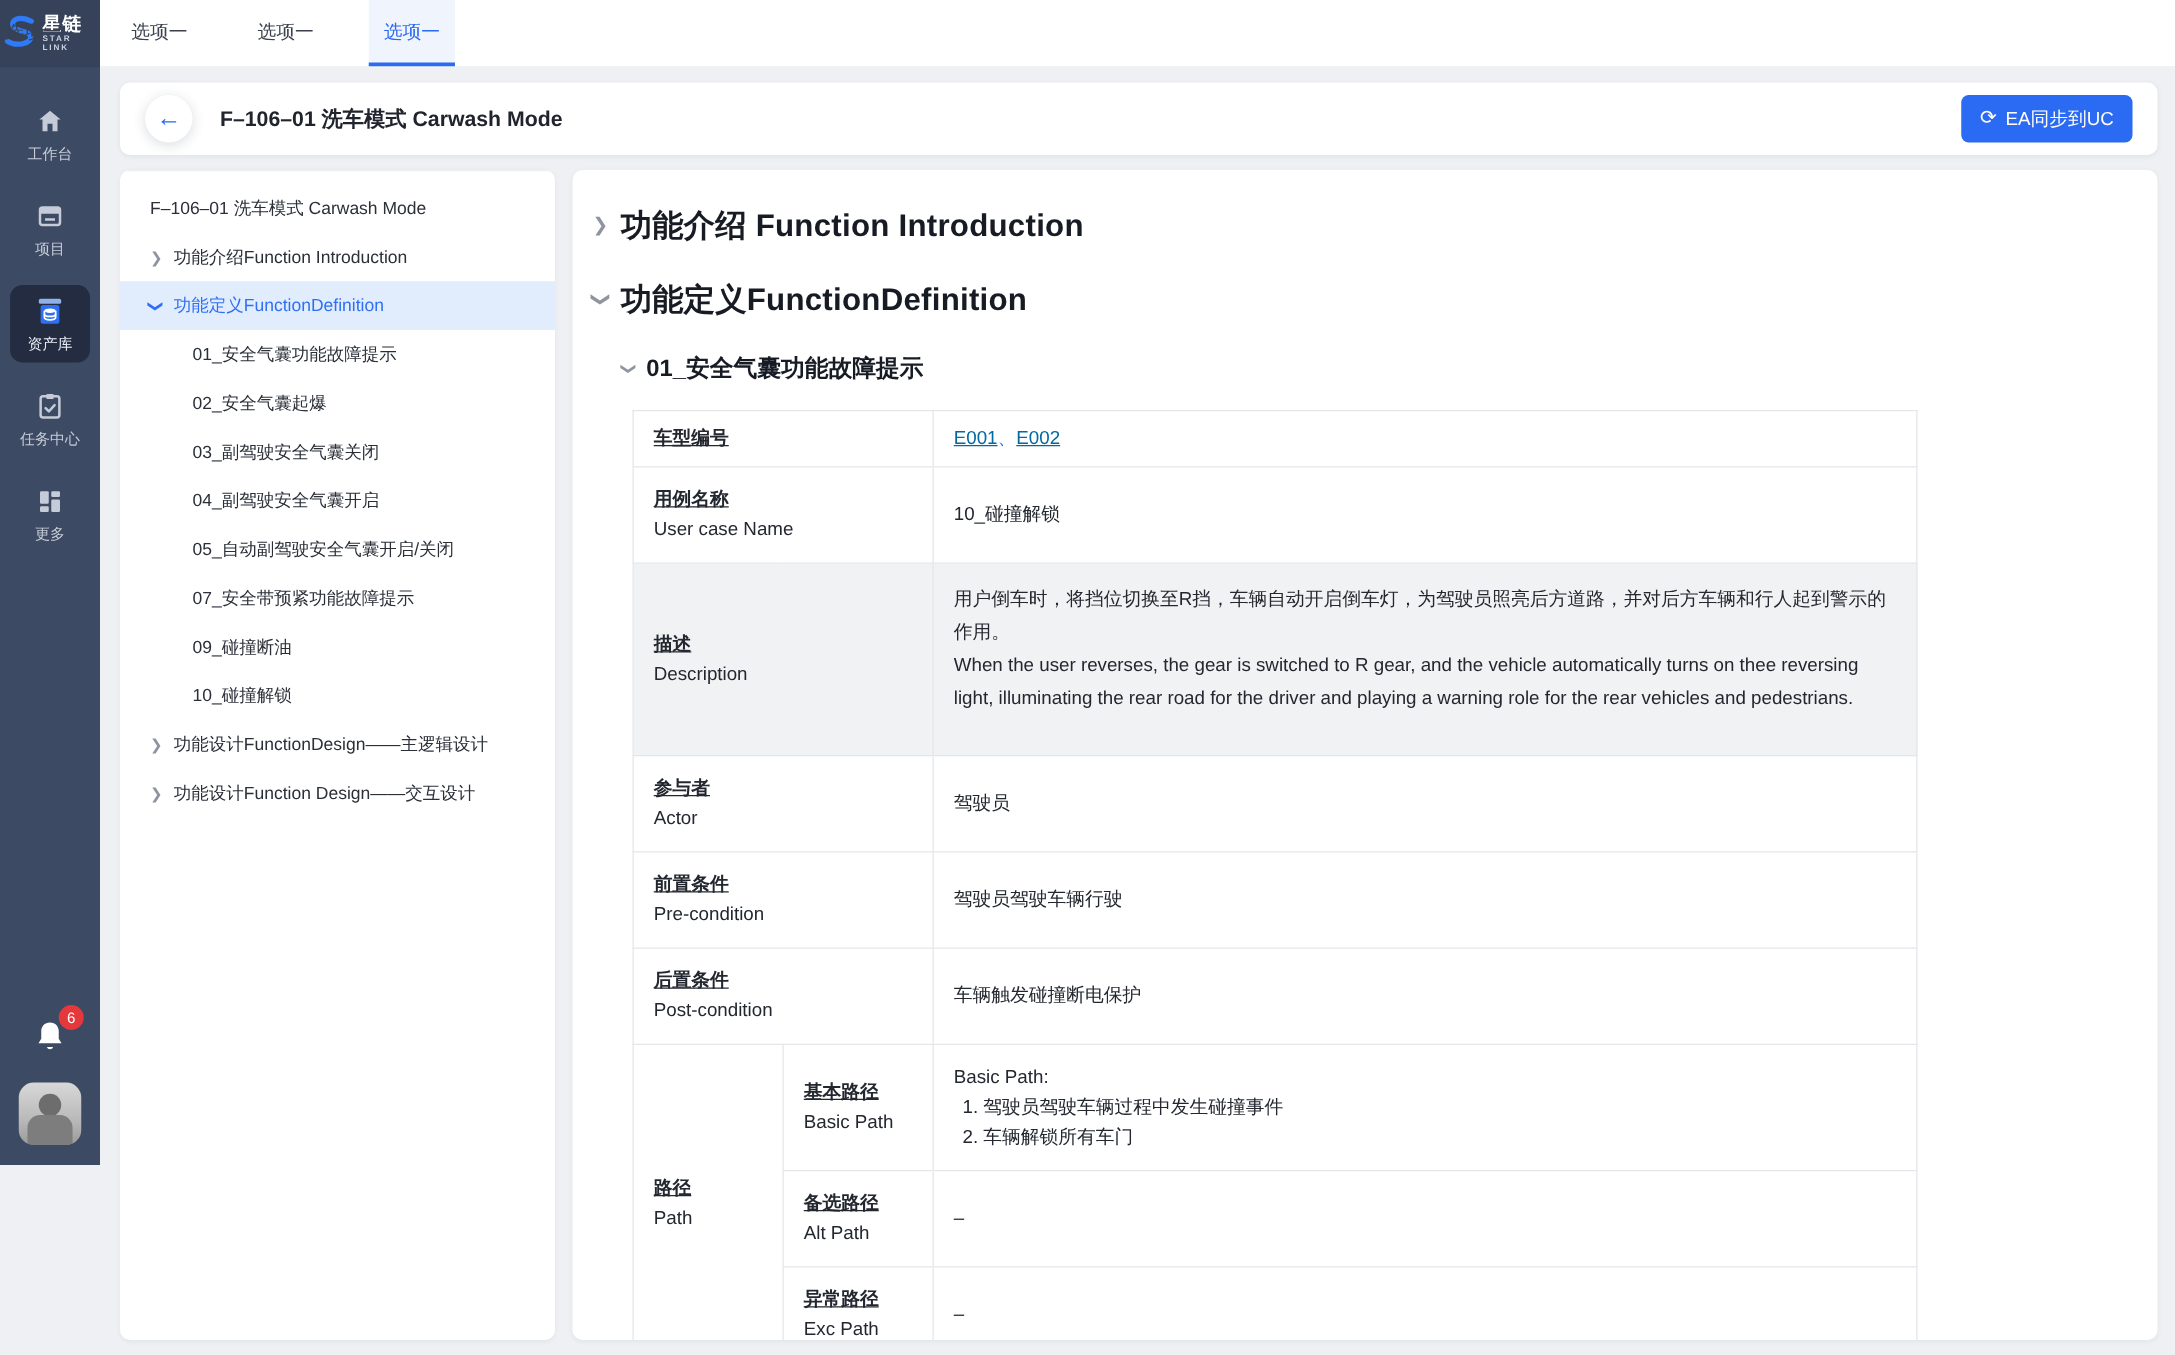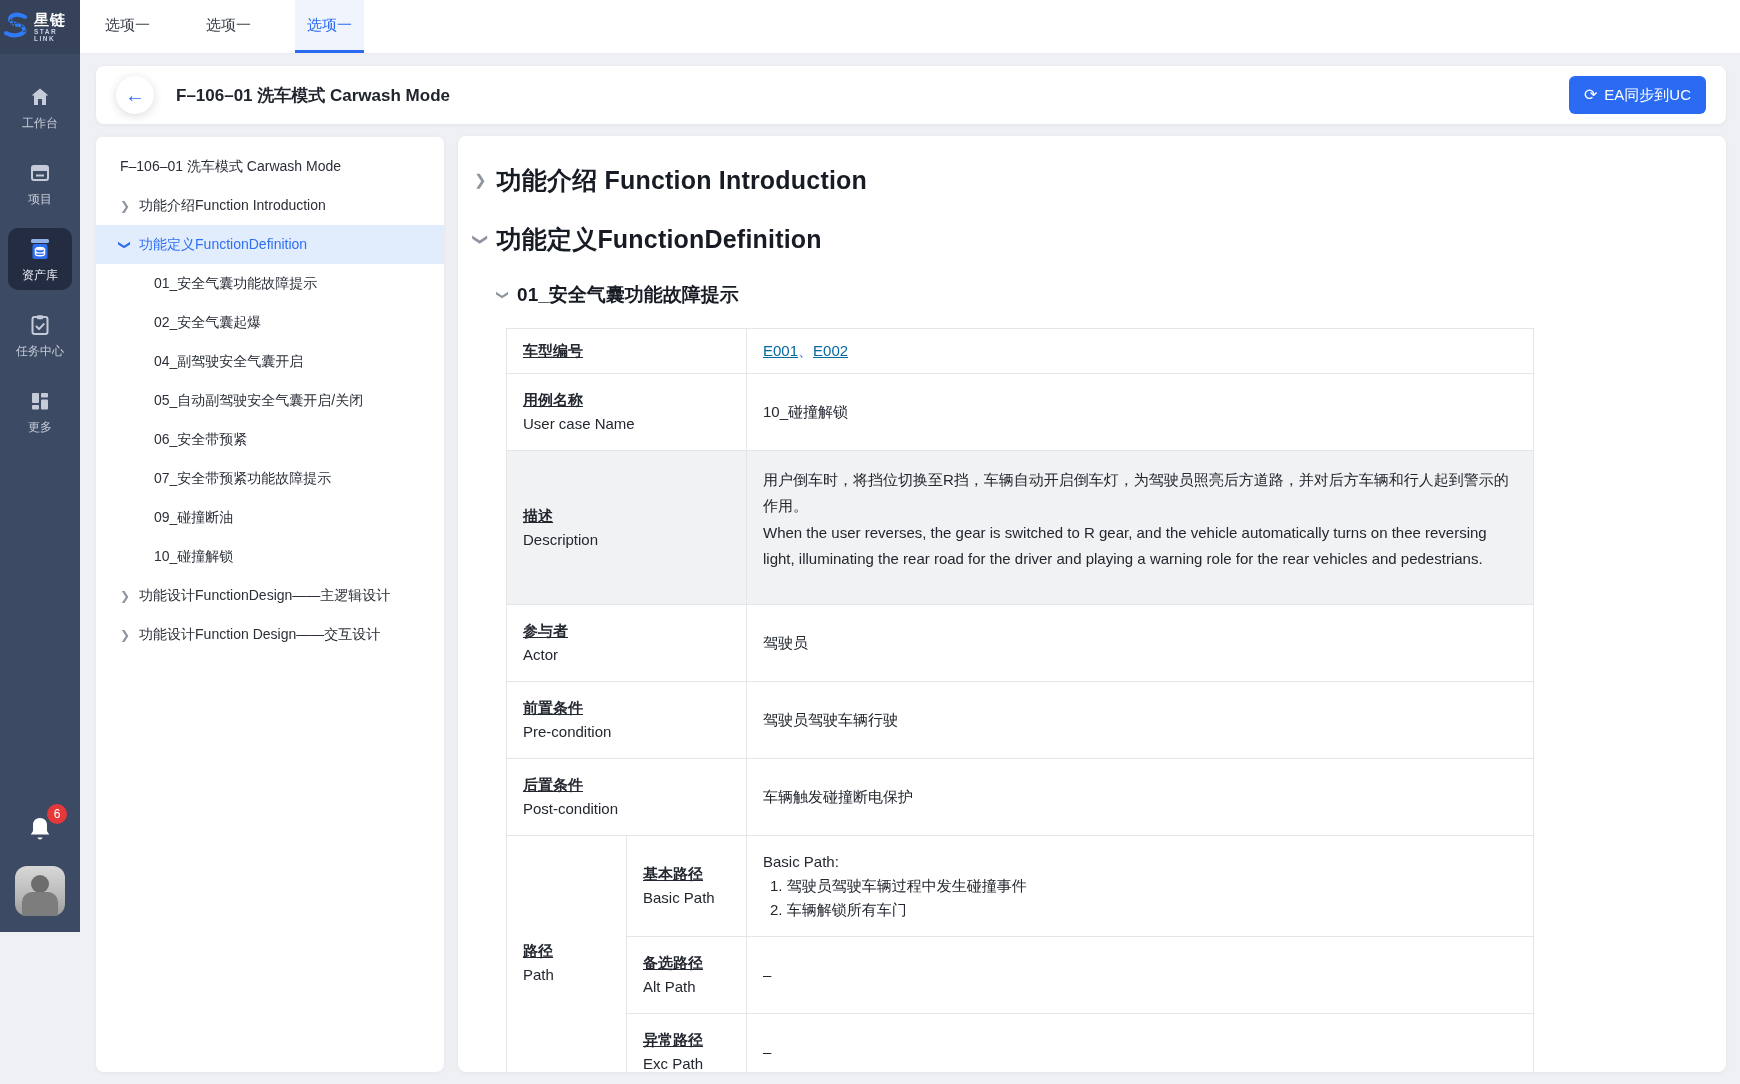--- a/index.html
+++ b/index.html
@@ -249,27 +249,27 @@
               <span class="chev down">❯</span>
               <span>功能定义FunctionDefinition</span>
             </div>
             <div class="tree-item child">
                 <span>01_安全气囊功能故障提示</span>
               </div>
             <div class="tree-item child">
                 <span>02_安全气囊起爆</span>
               </div>
             <div class="tree-item child">
+                <span>03_副驾驶安全气囊关闭</span>
+              </div>
+            <div class="tree-item child">
                 <span>04_副驾驶安全气囊开启</span>
               </div>
             <div class="tree-item child">
                 <span>05_自动副驾驶安全气囊开启/关闭</span>
-              </div>
-            <div class="tree-item child">
-                <span>06_安全带预紧</span>
               </div>
             <div class="tree-item child">
                 <span>07_安全带预紧功能故障提示</span>
               </div>
             <div class="tree-item child">
                 <span>09_碰撞断油</span>
               </div>
             <div class="tree-item child">
                 <span>10_碰撞解锁</span>
               </div>

